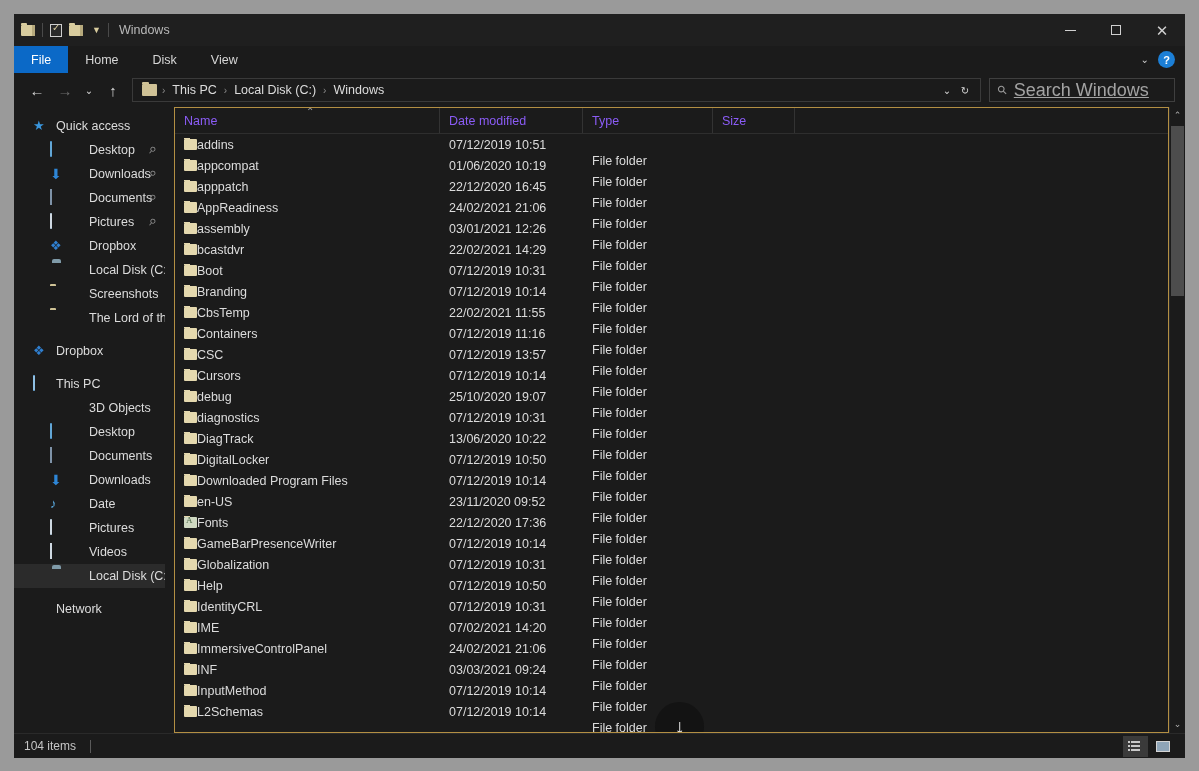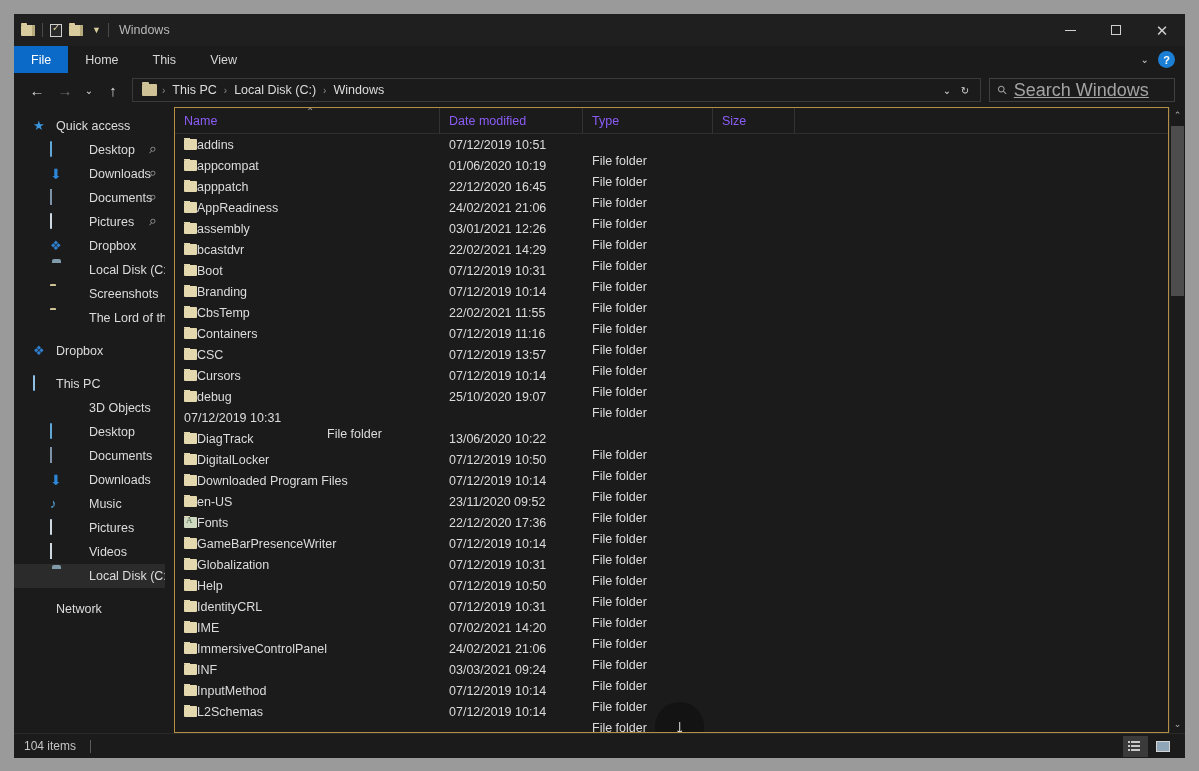--- a/index.html
+++ b/index.html
@@ -304,21 +304,21 @@
         </div>
       <div class="wc close">
           <span class="wc-close">✕</span>
         </div>
     </div>
   </div>
 
   <div class="ribbon">
     <div class="rtab active">File</div>
     <div class="rtab">Home</div>
-    <div class="rtab">This</div>
+    <div class="rtab">Disk</div>
     <div class="rtab">View</div>
     <div class="ribbon-right">
       <div class="rchev">⌄</div>
       <div class="help-btn">?</div>
     </div>
   </div>
 
   <div class="addrbar">
     <div class="navbtn">←</div>
     <div class="navbtn dim">→</div>
@@ -407,21 +407,21 @@
         <div class="navitem ind-1">
           <span class="ni-ic"><span class="ic-doc"></span></span>
           <span class="lbl">Documents</span>
         </div>
         <div class="navitem ind-1">
           <span class="ni-ic"><span class="ic-down">⬇</span></span>
           <span class="lbl">Downloads</span>
         </div>
         <div class="navitem ind-1">
           <span class="ni-ic"><span class="ic-music">♪</span></span>
-          <span class="lbl">Music</span>
+          <span class="lbl">Date</span>
         </div>
         <div class="navitem ind-1">
           <span class="ni-ic"><span class="ic-pic"></span></span>
           <span class="lbl">Pictures</span>
         </div>
         <div class="navitem ind-1">
           <span class="ni-ic"><span class="ic-video"></span></span>
           <span class="lbl">Videos</span>
         </div>
         <div class="navitem ind-1 selected">
@@ -542,20 +542,24 @@
           </div>
           <div class="row">
             <div class="c-name">
               <span class="rfolder"></span>
               <span>debug</span>
             </div>
             <div class="c-date">25/10/2020 19:07</div>
             <div class="c-type">File folder</div>
           </div>
           <div class="row">
+            <div class="c-name">
+              <span class="rfolder"></span>
+              <span>diagnostics</span>
+            </div>
             <div class="c-date">07/12/2019 10:31</div>
             <div class="c-type">File folder</div>
           </div>
           <div class="row">
             <div class="c-name">
               <span class="rfolder"></span>
               <span>DiagTrack</span>
             </div>
             <div class="c-date">13/06/2020 10:22</div>
             <div class="c-type">File folder</div>

